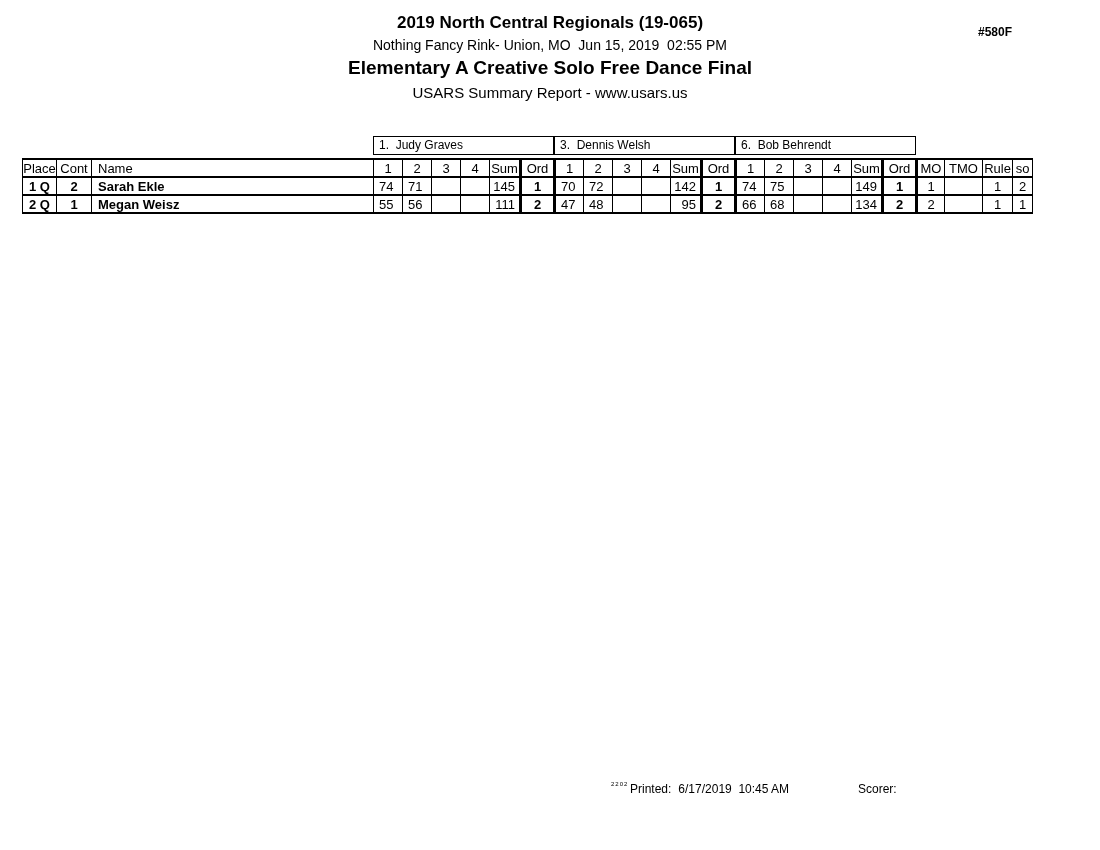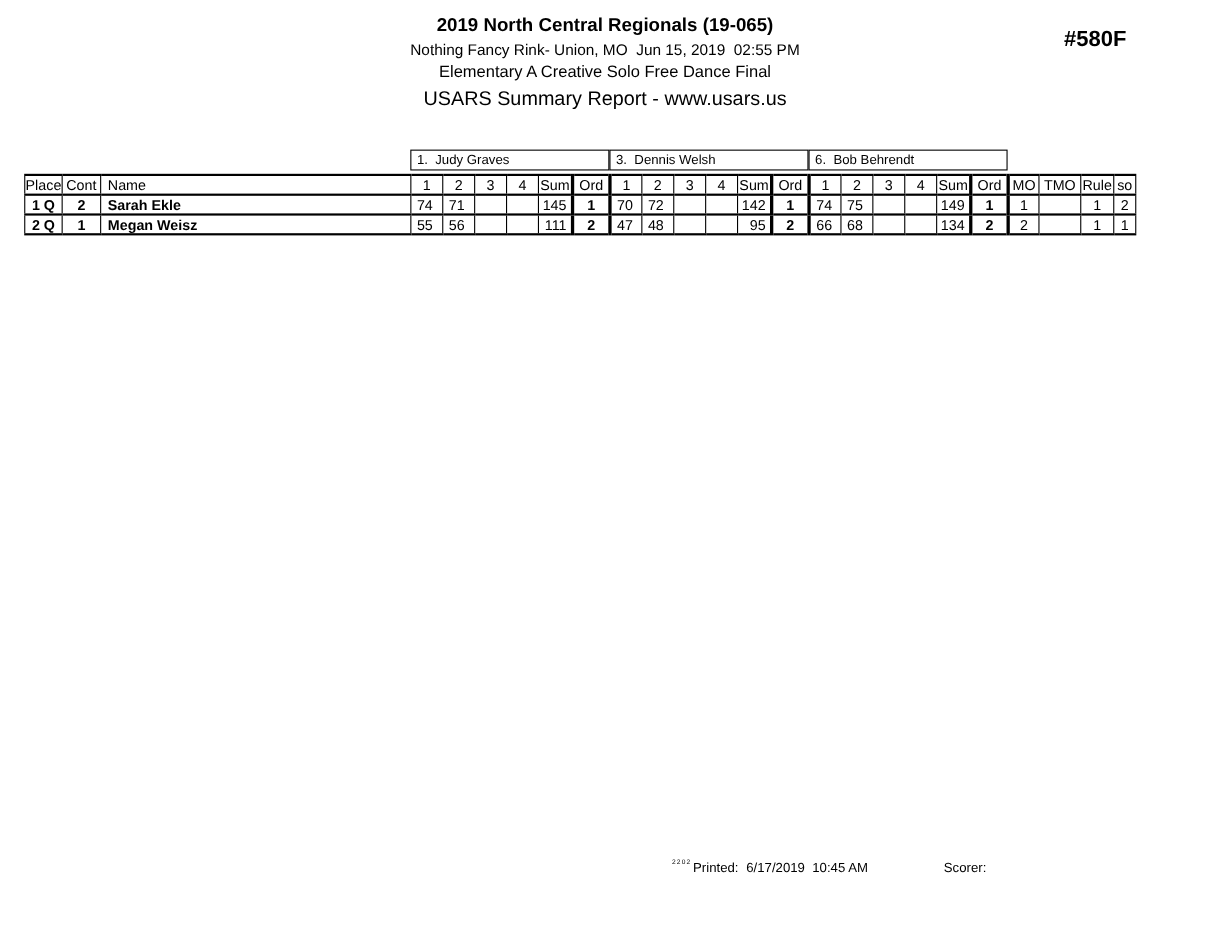--- a/index.html
+++ b/index.html
@@ -26,29 +26,29 @@
   
   .title-block {
     position: absolute;
     left: 0;
     top: 13px;
     width: 100%;
     text-align: center;
   }
   .t1 { font-size: 17px; font-weight: bold; white-space: pre; }
   .t2 { font-size: 14px; margin-top: 4px; white-space: pre; }
-  .t3 { font-size: 15px; font-weight: normal; margin-top: 4px; white-space: pre; }
-  .t4 { font-size: 18px; margin-top: 5px; white-space: pre; }
+  .t3 { font-size: 19px; font-weight: bold; margin-top: 4px; white-space: pre; }
+  .t4 { font-size: 15px; margin-top: 5px; white-space: pre; }
 
   
   .doc-number {
     position: absolute;
     top: 25px;
-    right: 76px;
-    font-size: 20px;
+    right: 88px;
+    font-size: 12px;
     font-weight: bold;
   }
 
   
   .results { position: absolute; left: 22px; top: 136px; }
   .judge-row { display: flex; margin-left: 351px; width: 543px; }
   .judge-box {
     box-sizing: border-box;
     width: 181px;
     height: 19px;

